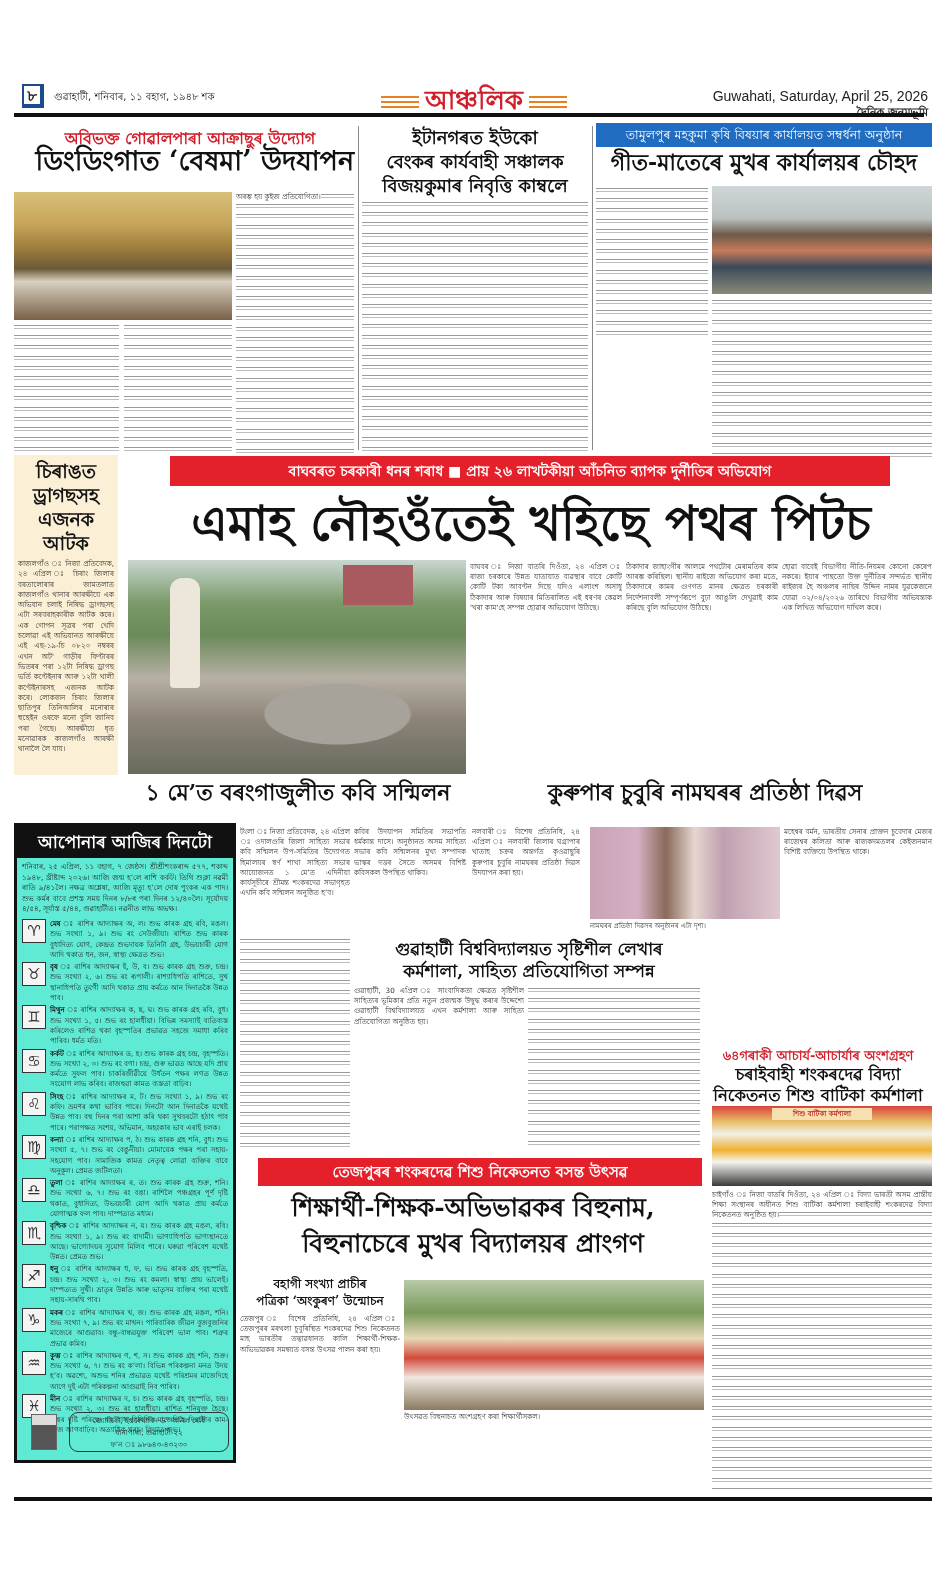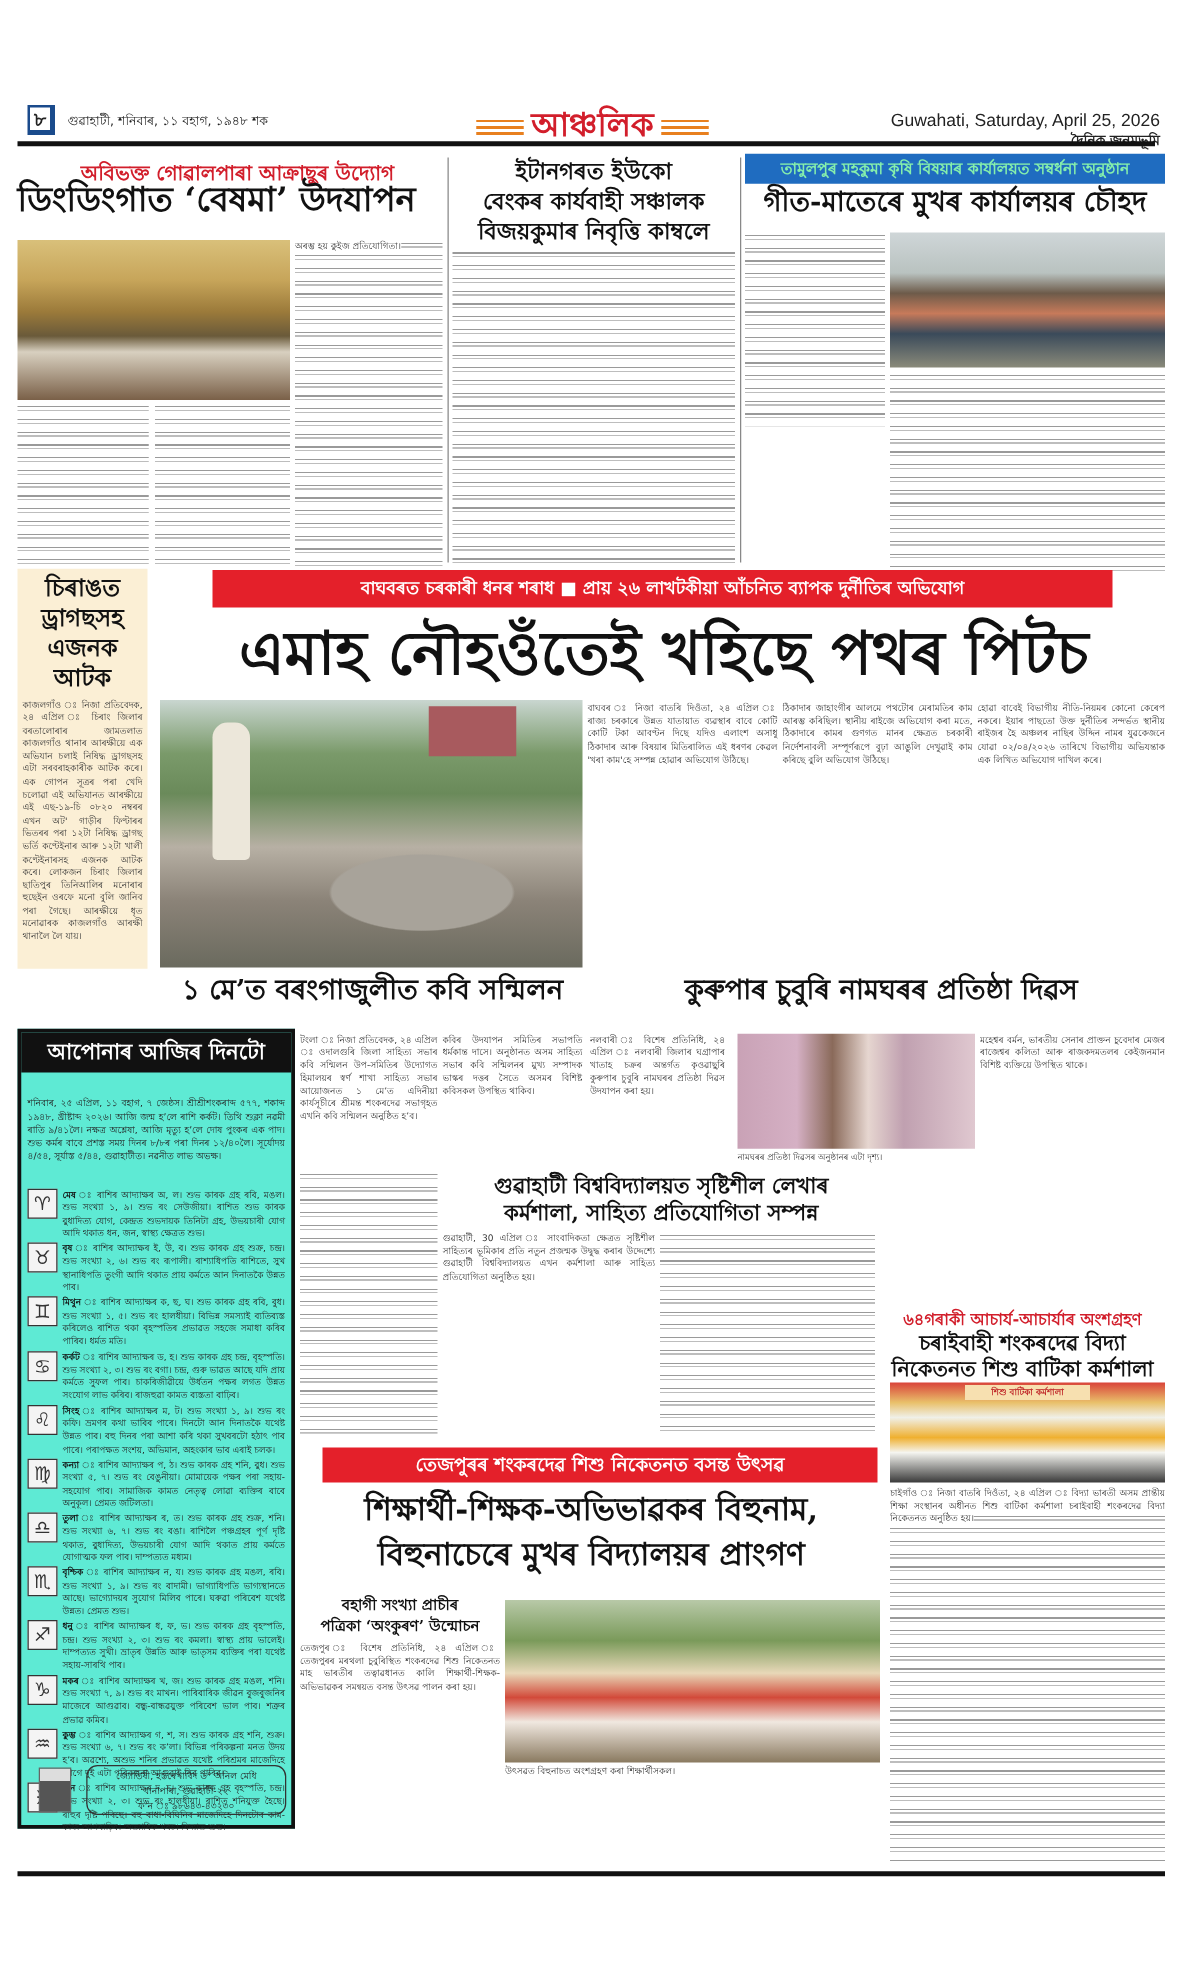--- a/index.html
+++ b/index.html
@@ -20,28 +20,28 @@
 
   
   .txt { font-size: 7.2px; line-height: 10.2px; color: #333; text-align: justify; overflow: hidden; }
   .txt::after { content: ""; }
   .fill { background: repeating-linear-gradient(#fff 0 2px, #9a9a9a 2px 3px, #fff 3px 5px, #bdbdbd 5px 6px, #fff 6px 10.2px); }
 
   .kicker-red { color: #d21e2b; font-weight: bold; }
   .head-big { font-family: "DejaVu Serif", serif; font-weight: bold; color: #111; line-height: 1.1; }
   .photo { position: absolute; overflow: hidden; padding-left: 16px; }
   .banner-red { position: absolute; background: #e4202a; color: #fff; font-weight: bold; text-align: center; }
-  .banner-blue { position: absolute; background: #1f6cc0; color: #86efac; font-weight: bold; text-align: center; }
+  .banner-blue { position: absolute; background: #1f6cc0; color: #ffffff; font-weight: normal; text-align: center; }
 
   .col-rule { position: absolute; width: 1px; background: #888; }
 
   
   .horo { position: absolute; left: 14px; top: 823px; width: 222px; height: 640px; border: 3px solid #111; background: #5eead4; }
   .horo-title { background: #111; color: #fff; font-size: 17px; font-weight: bold; text-align: center; height: 32px; line-height: 32px; font-family: "DejaVu Serif", serif; }
-  .horo-intro { padding: 20px 5px; font-size: 7.3px; line-height: 10.6px; color: #222; text-align: justify; }
+  .horo-intro { padding: 4px 5px; font-size: 7.3px; line-height: 10.6px; color: #222; text-align: justify; }
   .sign { display: flex; padding: 0 5px; margin-bottom: 2px; }
   .sign-icon { width: 24px; height: 24px; border: 1px solid #333; margin-right: 4px; flex: none; display: flex; align-items: center; justify-content: center; font-size: 15px; color: #333; background: #f4f4f4; }
   .sign-body { font-size: 7.1px; line-height: 10.3px; color: #222; text-align: justify; }
   .sign-name { font-weight: bold; color: #111; }
   .astro { position: absolute; left: 8px; bottom: 6px; width: 205px; height: 42px; }
   .astro-photo { position: absolute; left: 6px; top: 2px; width: 26px; height: 36px; background: linear-gradient(#ddd 0 30%, #555 30% 100%); border: 1px solid #666; }
   .astro-card { position: absolute; left: 44px; top: 0; width: 160px; height: 40px; border: 1px solid #333; border-radius: 9px; text-align: center; font-size: 7.3px; line-height: 12px; padding-top: 2px; color: #222; }
 
   .side-box { position: absolute; left: 14px; top: 455px; width: 104px; height: 320px; background: #fbefd5; }
   .side-head { font-family: "DejaVu Serif", serif; font-size: 19px; line-height: 24px; font-weight: bold; text-align: center; color: #111; padding-top: 4px; }
@@ -60,21 +60,21 @@
     <div class="mast-logo">
       <span class="bars"></span><span>আঞ্চলিক</span><span class="bars"></span>
     </div>
     <div class="mast-right">Guwahati, Saturday, April 25, 2026</div>
     <div class="mast-paper">দৈনিক জনমভূমি</div>
   </div>
   <div class="mast-rule"></div>
 
   <div>
     <div class="kicker-red" style="position:absolute;left:40px;top:126px;width:300px;text-align:center;font-size:16px;">অবিভক্ত গোৱালপাৰা আক্ৰাছুৰ উদ্যোগ</div>
-    <div class="head-big" style="position:absolute;left:14px;top:146px;width:340px;font-size:27px;text-align:left;">ডিংডিংগাত ‘বেষমা’ উদযাপন</div>
+    <div class="head-big" style="position:absolute;left:14px;top:146px;width:340px;font-size:27px;text-align:right;">ডিংডিংগাত ‘বেষমা’ উদযাপন</div>
     <div class="photo" style="left:14px;top:192px;width:218px;height:128px;background:linear-gradient(180deg,#d9c07a 0%,#c7a55a 25%,#9b7a3a 45%,#6a5a3a 60%,#d8d0c0 70%,#7a6048 100%);"></div>
     <div class="txt fill" style="position:absolute;left:236px;top:192px;width:118px;height:265px;"><span style="background:#fff">অৰম্ভ হয় কুইজ প্ৰতিযোগিতা।</span></div>
     <div class="txt fill" style="position:absolute;left:14px;top:323px;width:105px;height:134px;"></div>
     <div class="txt fill" style="position:absolute;left:124px;top:323px;width:108px;height:134px;"></div>
   </div>
   <div class="col-rule" style="left:358px;top:126px;height:324px;"></div>
 
   <div>
     <div class="head-big" style="position:absolute;left:362px;top:126px;width:226px;font-size:18px;text-align:center;line-height:24px;">
       <div>ইটানগৰত ইউকো</div>

